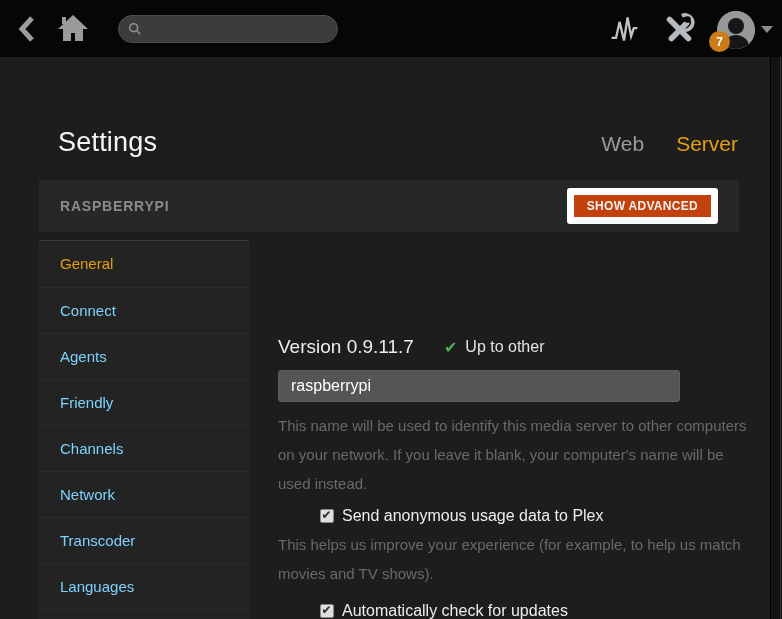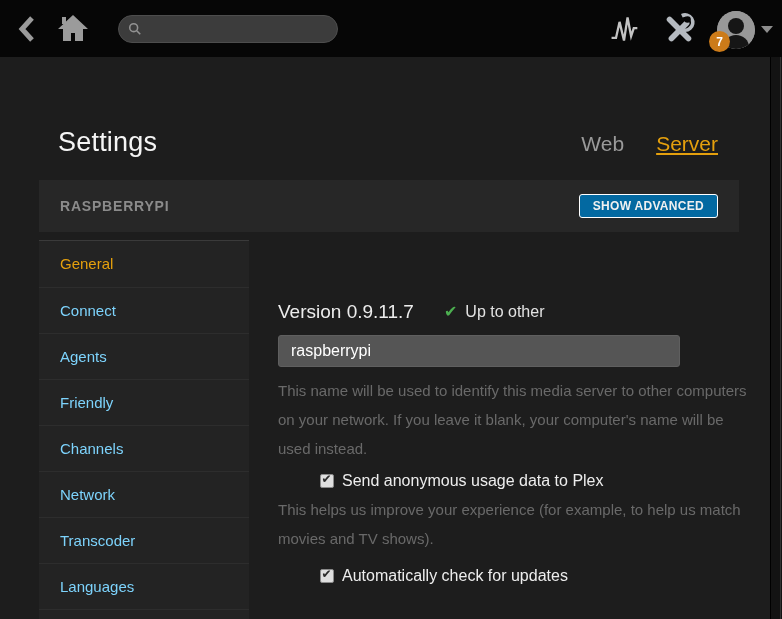--- a/index.html
+++ b/index.html
@@ -36,41 +36,41 @@
     left:761px; top:26px; width:0; height:0;
     border-left:6px solid transparent; border-right:6px solid transparent;
     border-top:7px solid #8d8d8d; cursor:pointer;
   }
 
   
   .page { position:absolute; top:57px; left:0; width:782px; height:562px; background:#1d1d1d; }
 
   .settings-row {
     display:flex; justify-content:space-between; align-items:baseline;
-    padding:70px 64px 0 58px;
+    padding:70px 44px 0 58px;
   }
   .page-title { color:#f5f5f5; font-size:27px; font-weight:normal; letter-spacing:0.2px; }
   .tabs { display:flex; gap:32px; }
   .tab { font-size:21px; color:#9a9a9a; cursor:pointer; }
-  .tab.active { color:#e5a00d;text-decoration:underline; }
+  .tab.active { color:#e5a00d; }
 
   .server-band {
     margin:22px 43px 0 39px; height:52px; background:#272727;
     display:flex; align-items:center; justify-content:space-between;
     padding:0 21px;
   }
   .server-name { color:#8b8b8b; font-size:14px; font-weight:bold; letter-spacing:0.8px; }
   .advanced-btn {
-    background:#0369a1; border:1px solid #ffffff; border-radius:3px;
+    background:#c2410c; border:7px solid #ffffff; border-radius:3px;
     color:#f0f0f0; font-size:12px; font-weight:bold; letter-spacing:0.3px;
     padding:4px 13px; cursor:pointer;
     font-family:"Liberation Sans","DejaVu Sans",sans-serif;
   }
 
-  .content-row { display:flex; margin-top:8px; align-items:center; }
+  .content-row { display:flex; margin-top:8px; align-items:flex-end; }
   .sidebar {
     margin-left:39px; width:210px; background:#232323;
     border-top:1px solid #3a3a3a; height:380px;
   }
   .side-item {
     height:46px; line-height:46px; padding-left:21px;
     color:#7dd3fc; font-size:15px; cursor:pointer;
   }
   .side-item + .side-item { border-top:1px solid #2d2d2d; }
   .sidebar .bottom-line { border-top:1px solid #2d2d2d; height:12px; }

